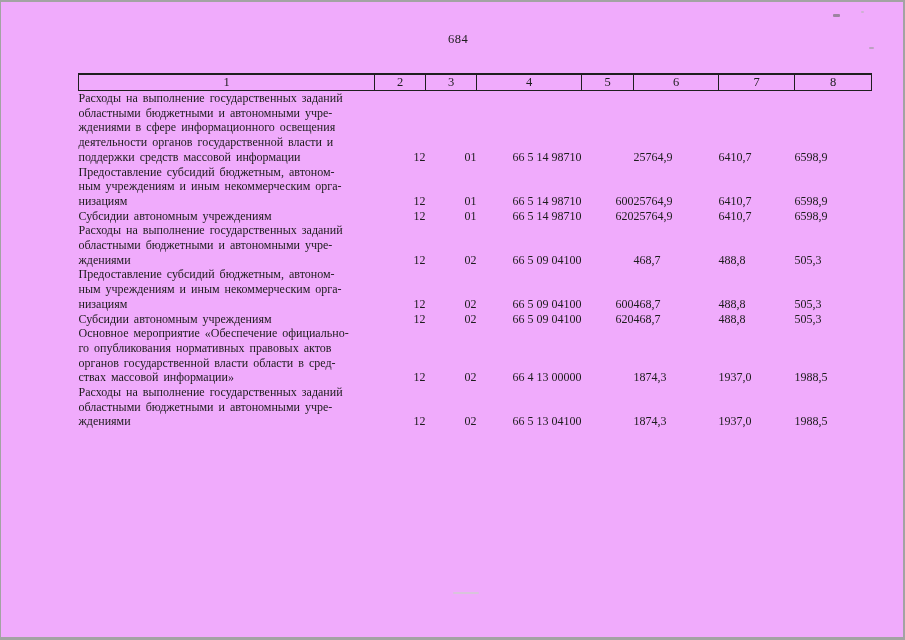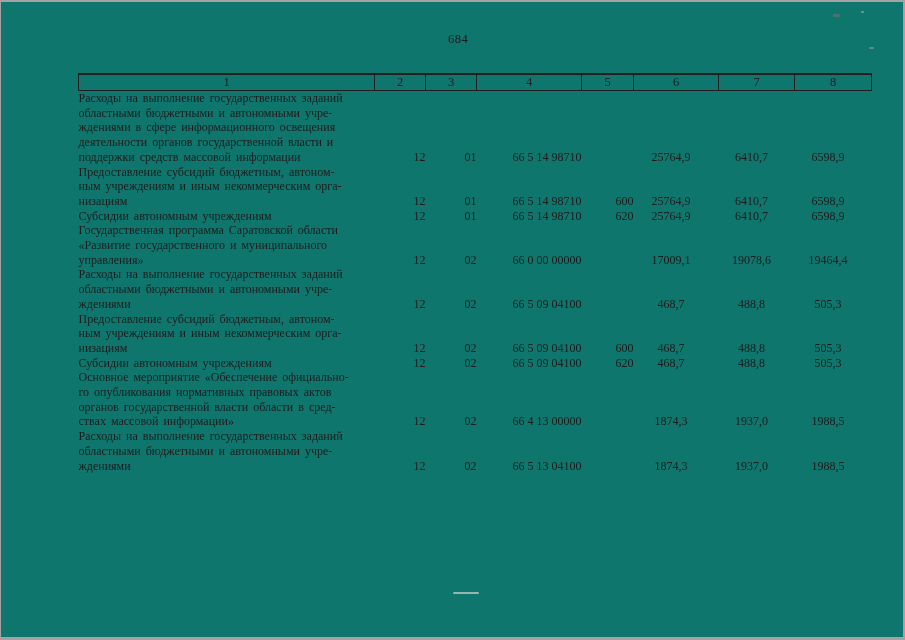--- a/index.html
+++ b/index.html
@@ -11,21 +11,21 @@
     color: #1b1b1b;
     overflow: hidden;
   }
   .page {
     position: absolute; inset: 0;
     box-sizing: border-box;
     border-top: 2px solid #a3a3a3;
     border-right: 2px solid #a3a3a3;
     border-bottom: 3px solid #a3a3a3;
     border-left: 1px solid #a3a3a3;
-    background: #0f766e;
+    background: #f0abfc;
   }
   .page-number {
     position: absolute; top: 30px; left: 0; width: 100%;
     text-align: center; text-indent: 12px;
     font-size: 12.5px; letter-spacing: 0.5px;
   }
   table.budget-table {
     position: absolute; top: 71px; left: 77px;
     width: 793px;
     border-collapse: collapse; table-layout: fixed;
@@ -41,21 +41,21 @@
   }
   tbody td { padding: 0; vertical-align: bottom; }
   td.c1 {
     text-align: justify;
     white-space: pre-line;
     word-spacing: 2px;
     padding-right: 2px;
   }
   td.c2, td.c3, td.c5 { text-align: right; }
   td.c4 { text-align: right; padding-left: 13px; }
-  td.c6, td.c7, td.c8 { text-align: center; padding-right: 10px; }
+  td.c6, td.c7, td.c8 { text-align: left; padding-right: 10px; }
   .artifact { position: absolute; border-radius: 1px; }
   .a1 { left: 832px; top: 12px;  width: 7px;  height: 3px; background: #6f6f6f; opacity: .65; }
   .a2 { left: 860px; top: 9px;   width: 3px;  height: 2px; background: #b5b5b5; opacity: .6; }
   .a3 { left: 868px; top: 45px;  width: 5px;  height: 2px; background: #9a9a9a; opacity: .6; }
   .a4 { left: 452px; top: 590px; width: 26px; height: 2px; background: #cfcfcf; opacity: .7; }
 </style>
 </head>
 <body>
 
 <div class="page">
@@ -118,32 +118,20 @@
     <td class="c2">12</td>
     <td class="c3">01</td>
     <td class="c4">66 5 14 98710</td>
     <td class="c5">620</td>
     <td class="c6">25764,9</td>
     <td class="c7">6410,7</td>
     <td class="c8">6598,9</td>
   </tr>
 
 
-  <tr>
-    <td class="c1">Государственная программа Саратовской области
-«Развитие государственного и муниципального
-управления»</td>
-    <td class="c2">12</td>
-    <td class="c3">02</td>
-    <td class="c4">66 0 00 00000</td>
-    <td class="c5"></td>
-    <td class="c6">17009,1</td>
-    <td class="c7">19078,6</td>
-    <td class="c8">19464,4</td>
-  </tr>
 
 
 
   <tr>
     <td class="c1">Расходы на выполнение государственных заданий
 областными бюджетными и автономными учре-
 ждениями</td>
     <td class="c2">12</td>
     <td class="c3">02</td>
     <td class="c4">66 5 09 04100</td>

